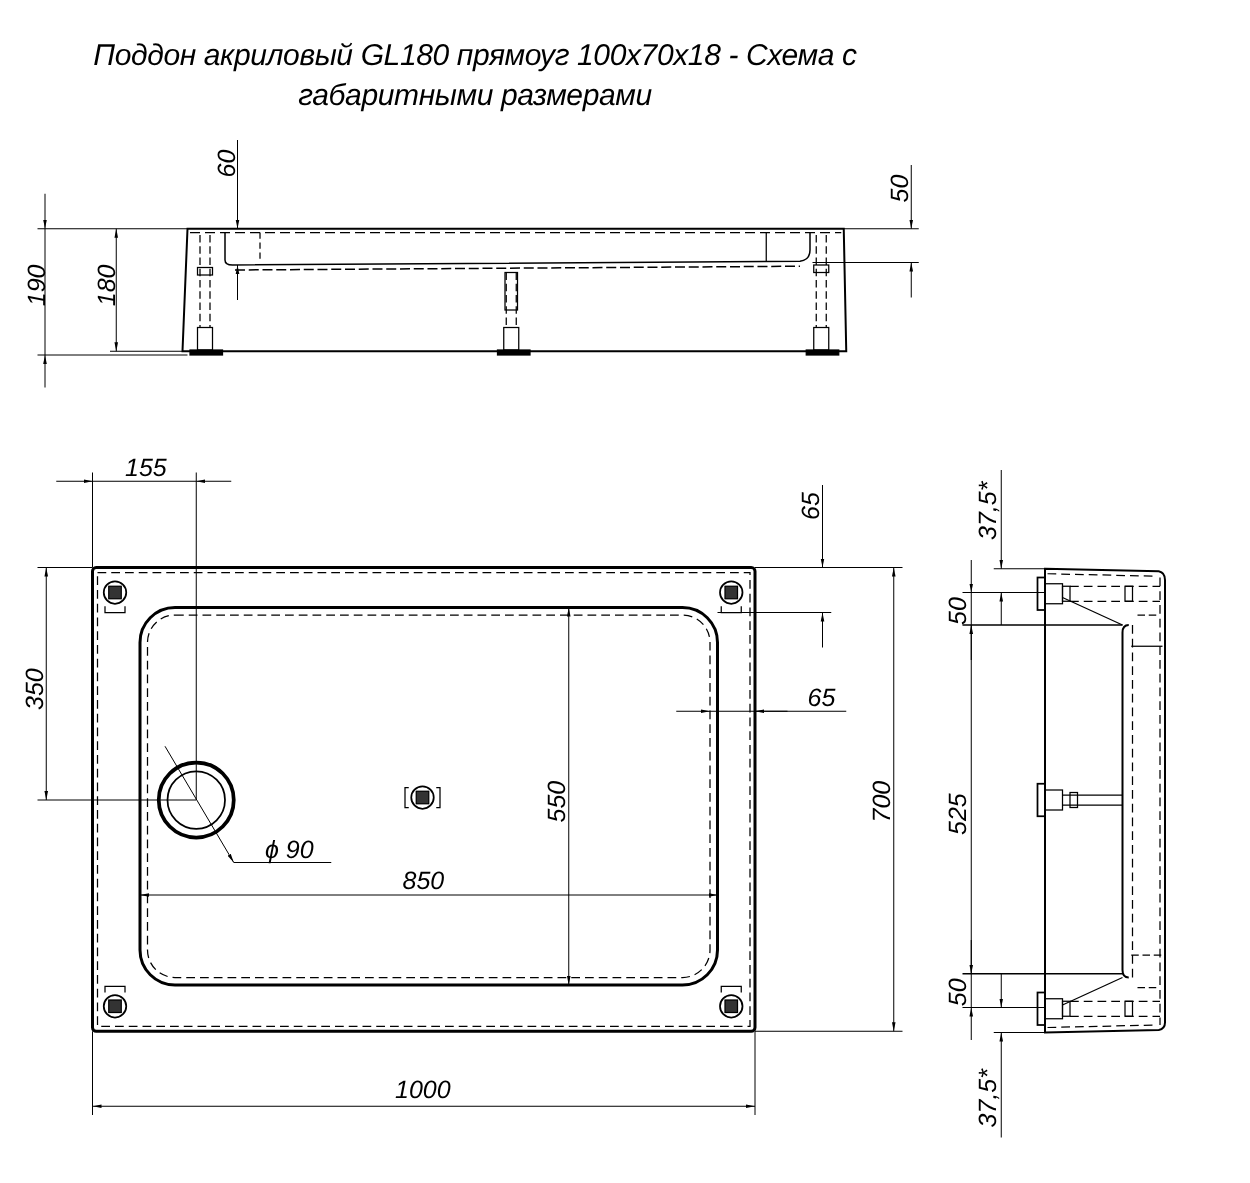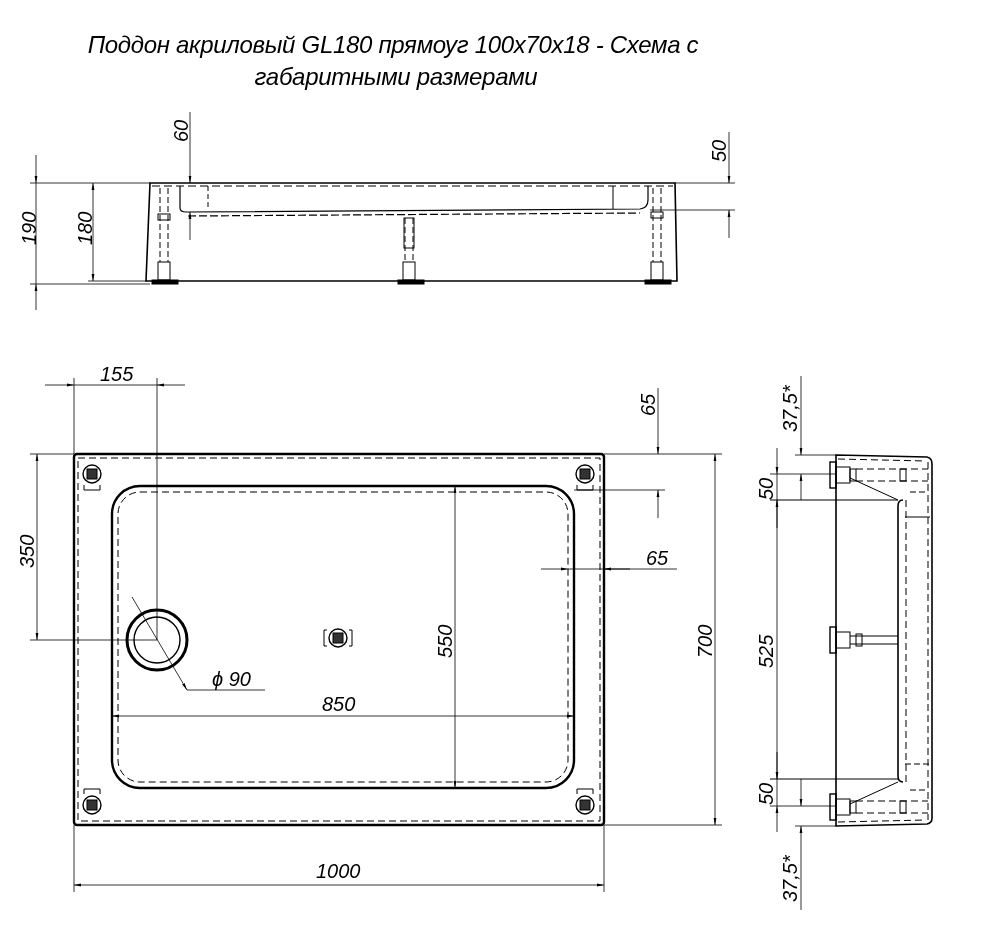--- a/index.html
+++ b/index.html
@@ -1,21 +1,21 @@
 <!DOCTYPE html>
 <html><head>
 <meta charset="utf-8">
 <style>
   html, body { margin: 0; padding: 0; background: #ffffff; }
   body { width: 1000px; height: 946px; position: relative; overflow: hidden;
          font-family: "Liberation Sans", sans-serif; color: #000; }
   .title { position: absolute; left: 0; width: 760px; text-align: center;
            font-style: italic; font-size: 24px; line-height: 30px; letter-spacing: -0.3px; }
-  #t1 { top: 30px; left: 13px; }
-  #t2 { top: 62px; left: 16px; text-align: center; }
+  #t1 { top: 30px; left: 0; }
+  #t2 { top: 62px; left: 0; text-align: center; }
   svg { position: absolute; left: 0; top: 0; }
   svg text { font-family: "Liberation Sans", sans-serif; font-style: italic; font-size: 20px; fill: #000; }
 </style>
 </head>
 <body>
 
 <div class="title" id="t1">Поддон акриловый  GL180 прямоуг 100х70х18 - Схема с</div>
 <div class="title" id="t2">габаритными размерами</div>
 
 <svg width="1000" height="946" viewBox="0 0 1000 946" xmlns="http://www.w3.org/2000/svg">

